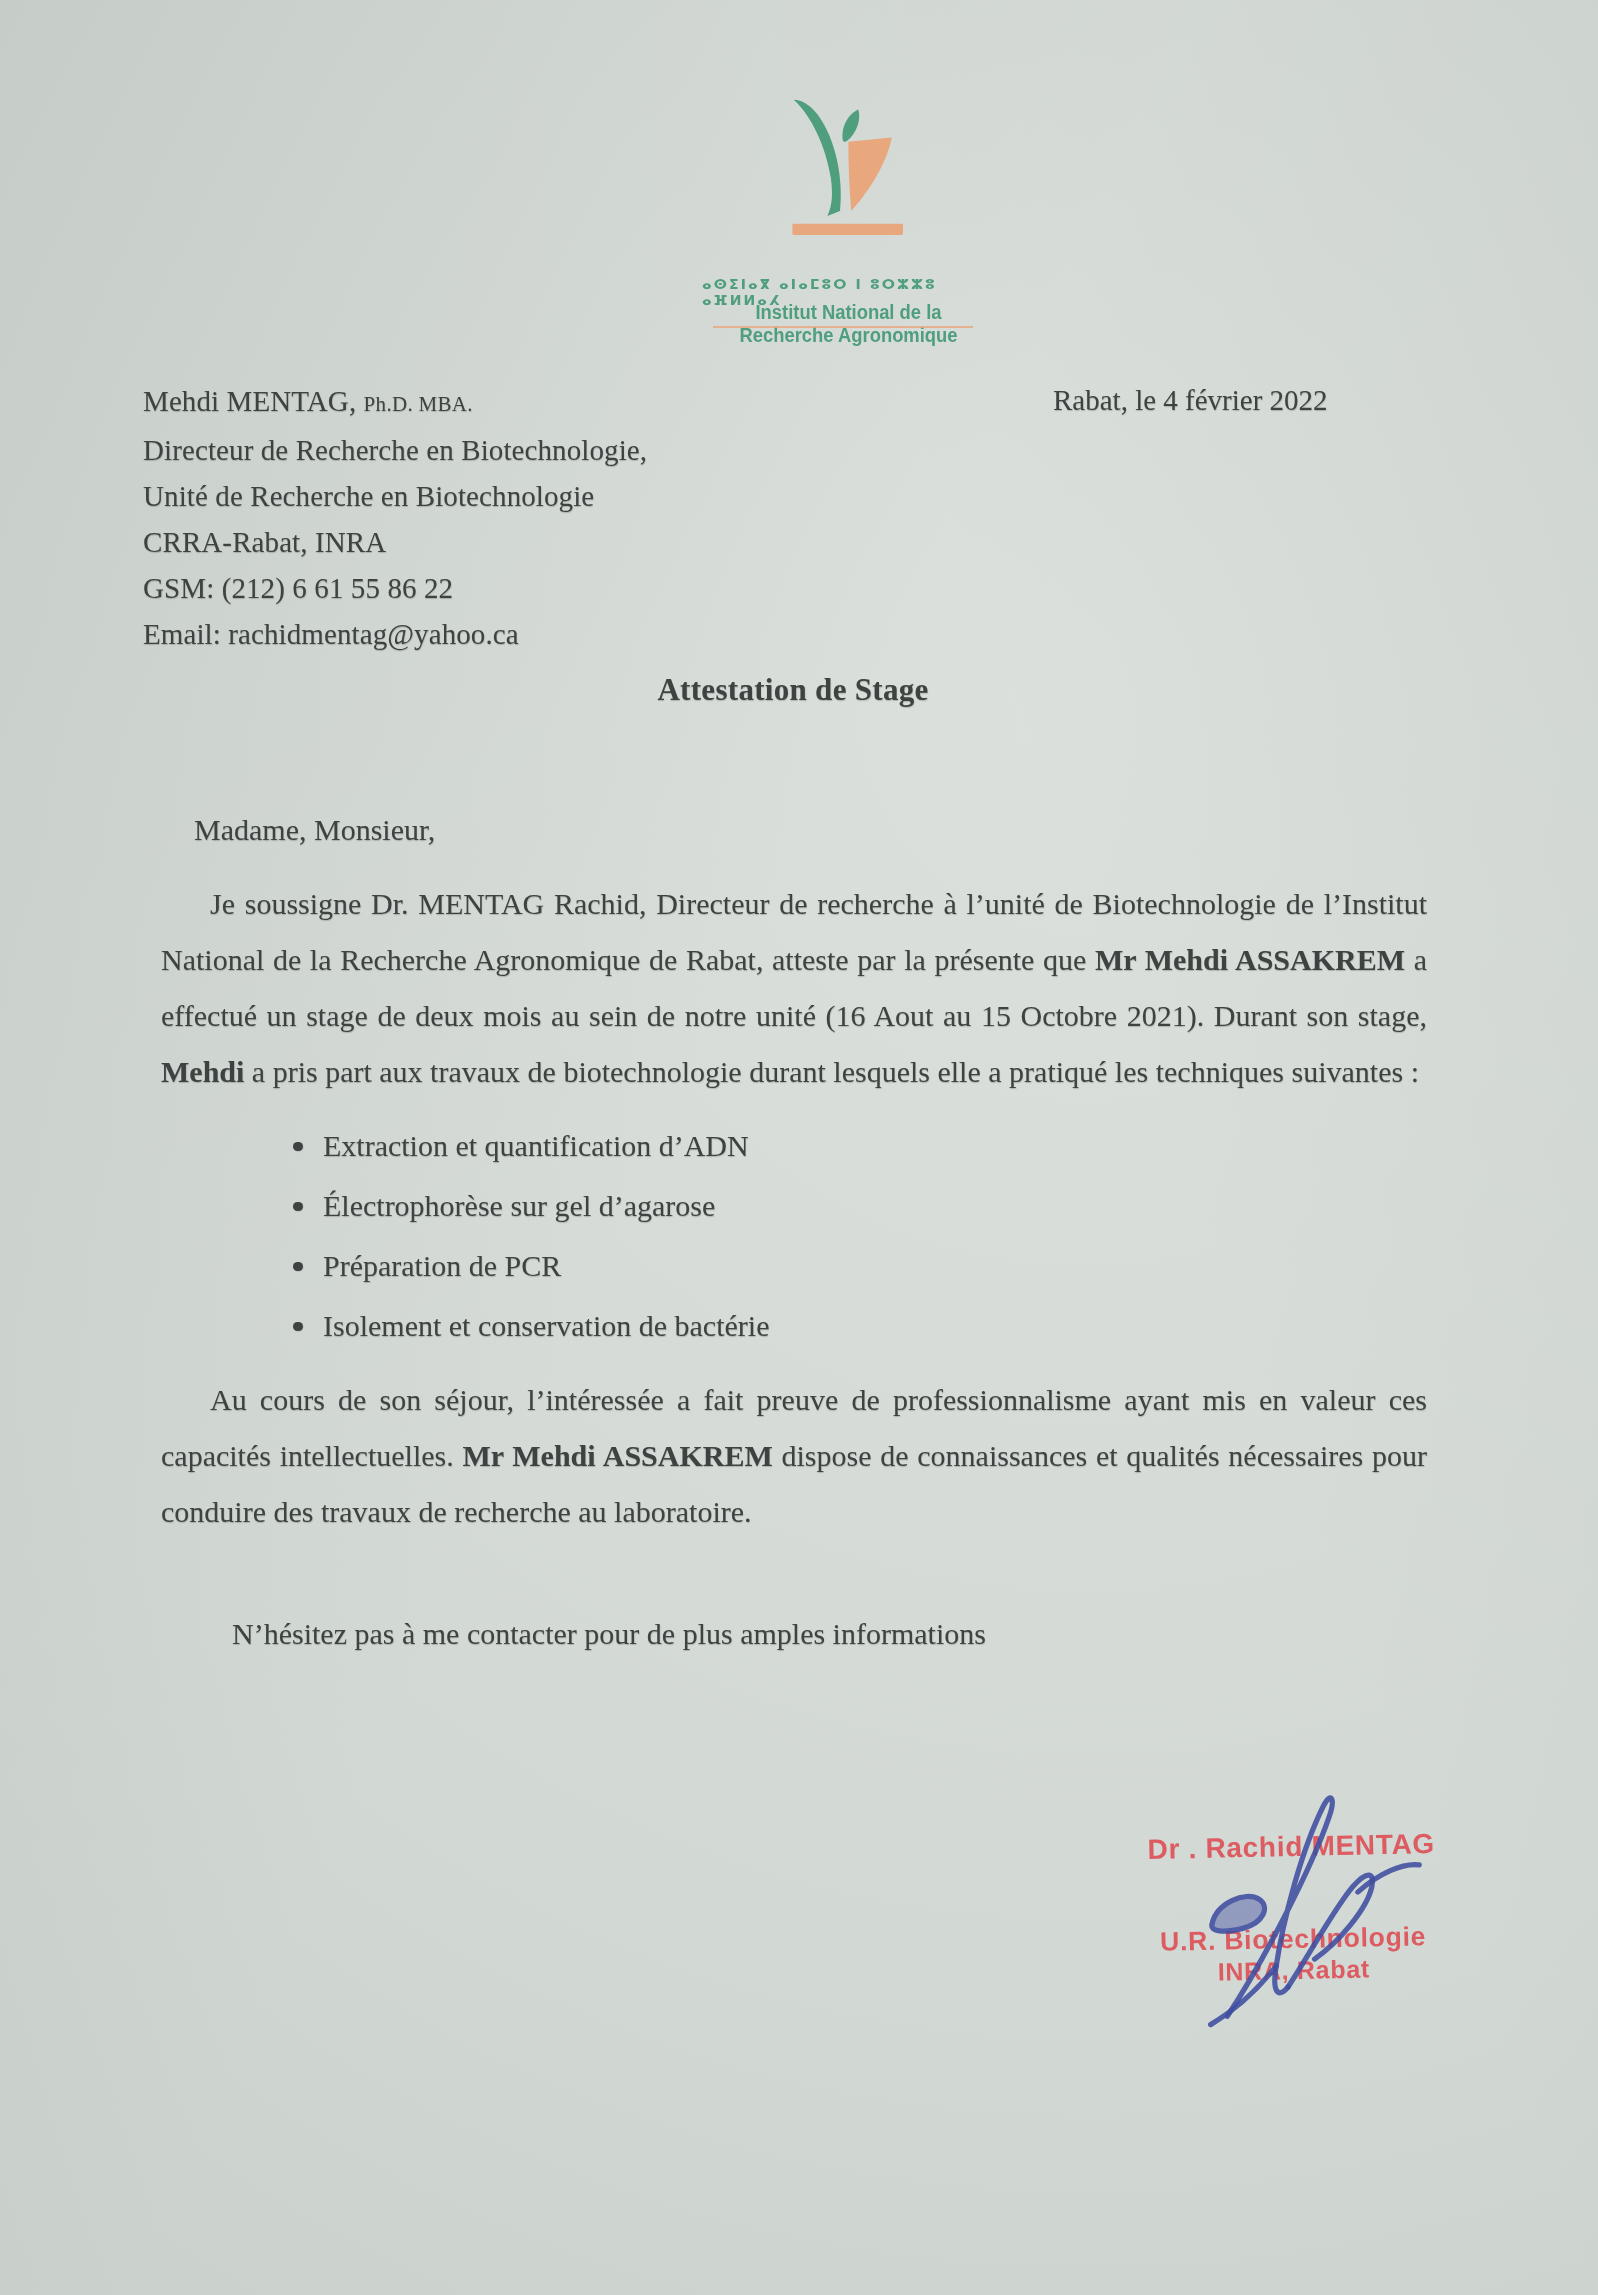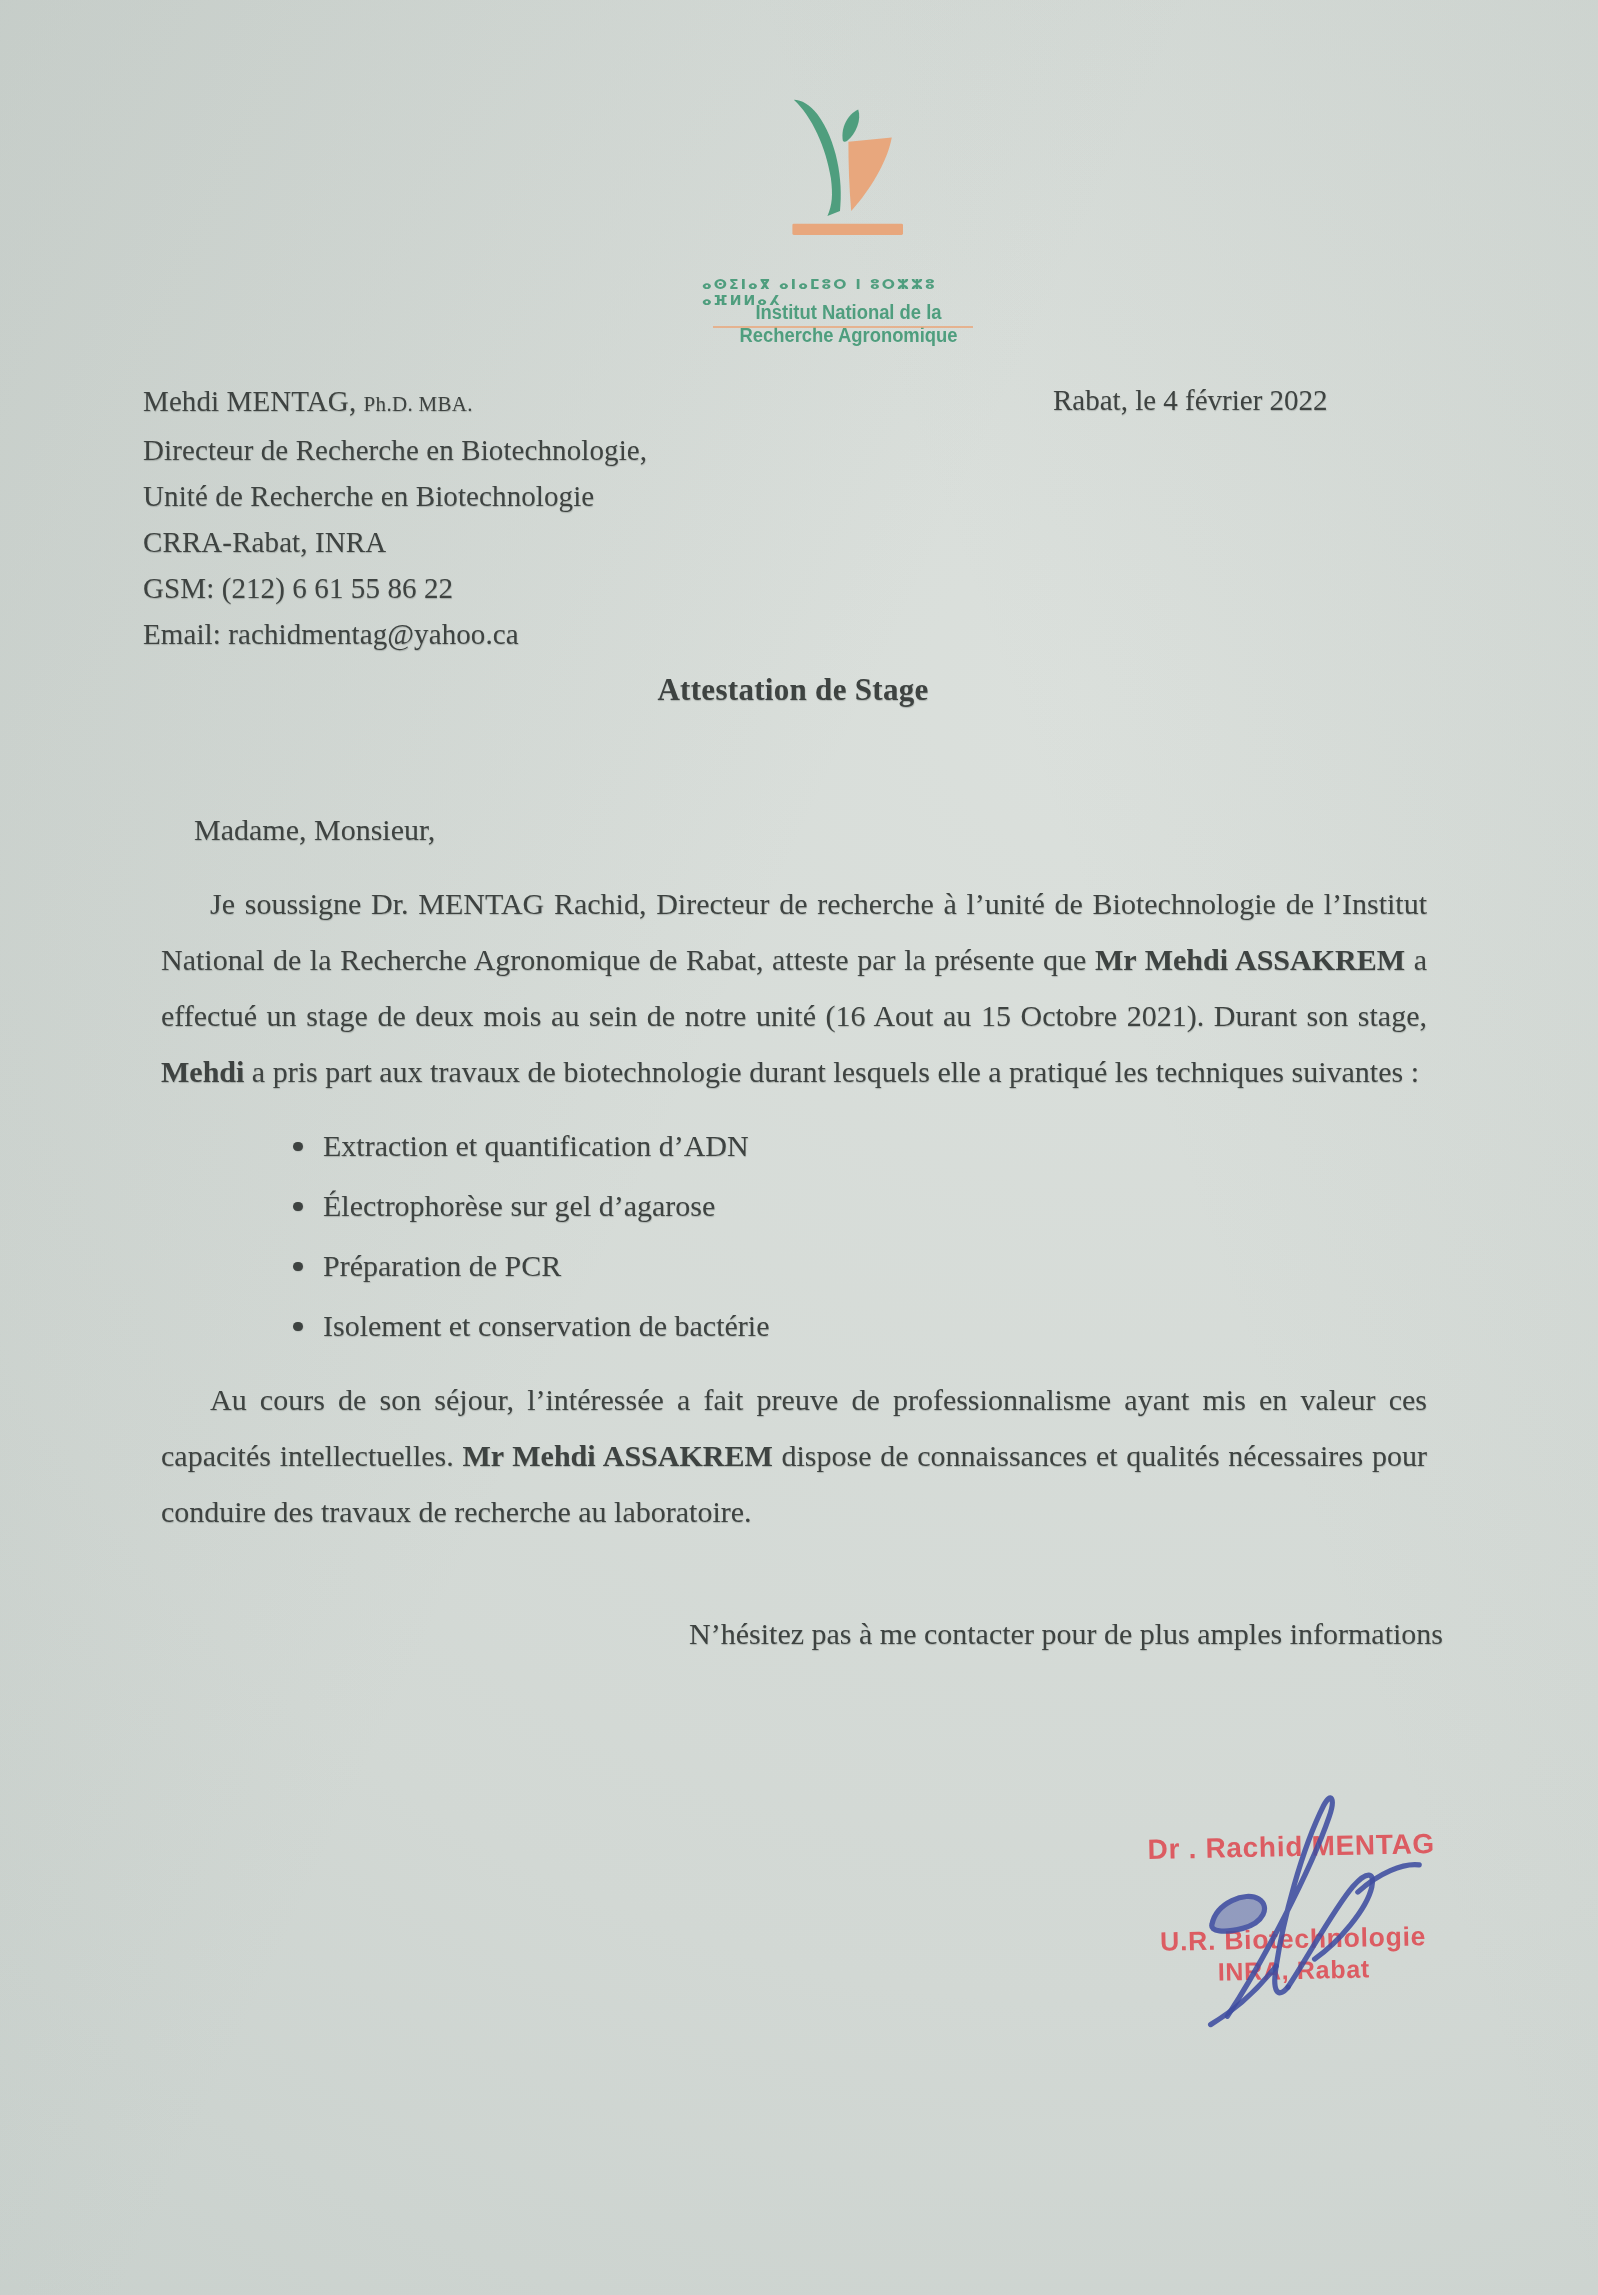--- a/index.html
+++ b/index.html
@@ -47,21 +47,21 @@
   
   .body{position:absolute; left:145px; top:802px; width:1298px;
     font-size:30px; line-height:56px; text-align:justify;}
   .salutation{margin:0 0 17.5px 0; text-indent:49px; text-align:left;}
   p.para{margin:16px; text-indent:49px;}
   ul.tech{list-style:none; margin:14px 0 0 0; padding:0;}
   li.bullet{position:relative; padding-left:178px; line-height:60px; text-align:left;}
   .dot{position:absolute; left:148px; top:26px; width:9.8px; height:9.8px; border-radius:50%;
     background:var(--ink); box-shadow:0.4px 0.6px 1px rgba(62,67,65,0.28);}
   .p2{margin-top:55px;}
-  .closing{margin-top:66px; text-indent:87px; text-align:right;}
+  .closing{margin-top:66px; text-indent:87px; text-align:left;}
   strong{font-weight:700;}
 
   
   .stamp{position:absolute; left:1132px; top:1831px; width:321px; text-align:center;
     font-family:"Liberation Sans","DejaVu Sans",sans-serif; font-weight:700;
     color:var(--stamp-red); transform:rotate(-1.2deg); opacity:.92; letter-spacing:0.7px;
     text-shadow:none; z-index:2;}
   .stamp-line1{font-size:28px; margin-bottom:60px;}
   .stamp-line2{font-size:26.6px; line-height:32px;}
   .stamp-line3{font-size:25px; line-height:31px;}

